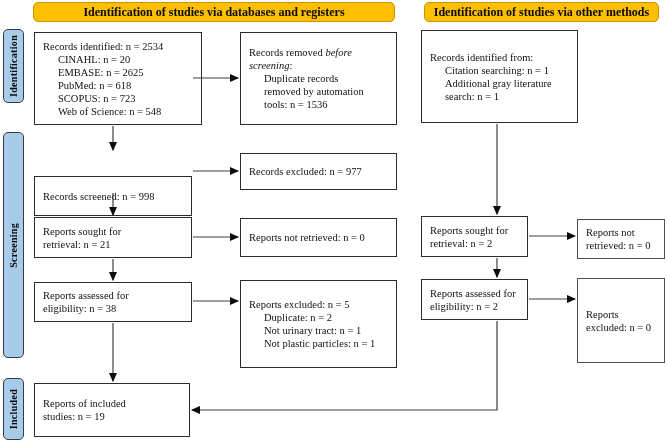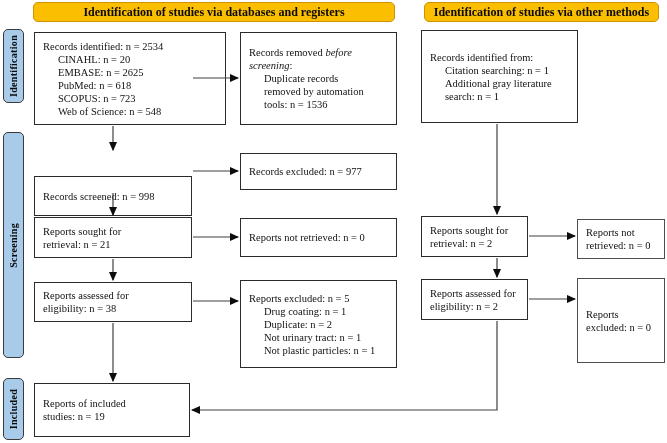--- a/index.html
+++ b/index.html
@@ -66,21 +66,21 @@
   <div class="stagebar" style="left:3px;top:29px;height:74px;">
     <span class="vtext">Identification</span>
   </div>
   <div class="stagebar" style="left:3px;top:132px;height:226px;">
     <span class="vtext">Screening</span>
   </div>
   <div class="stagebar" style="left:3px;top:378px;height:62px;">
     <span class="vtext">Included</span>
   </div>
 
-  <div class="box" style="left:34px;top:32px;width:192px;height:93px;">
+  <div class="box" style="left:34px;top:32px;width:168px;height:93px;">
       <div class="bline"><span>Records identified: n = 2534</span></div>
       <div class="bline ind"><span>CINAHL: n = 20</span></div>
       <div class="bline ind"><span>EMBASE: n = 2625</span></div>
       <div class="bline ind"><span>PubMed: n = 618</span></div>
       <div class="bline ind"><span>SCOPUS: n = 723</span></div>
       <div class="bline ind"><span>Web of Science: n = 548</span></div>
     </div>
   <div class="box" style="left:34px;top:152px;width:158px;height:40px;margin-top:24px;">
       <div class="bline"><span>Records screened: n = 998</span></div>
     </div>
@@ -105,21 +105,20 @@
       <div class="bline ind"><span>tools: n = 1536</span></div>
     </div>
   <div class="box" style="left:240px;top:153px;width:157px;height:37px;">
       <div class="bline"><span>Records excluded: n = 977</span></div>
     </div>
   <div class="box" style="left:240px;top:218px;width:157px;height:39px;">
       <div class="bline"><span>Reports not retrieved: n = 0</span></div>
     </div>
   <div class="box" style="left:240px;top:280px;width:157px;height:88px;">
       <div class="bline"><span>Reports excluded: n = 5</span></div>
-      <div class="bline ind"><span>Drug coating: n = 1</span></div>
       <div class="bline ind"><span>Duplicate: n = 2</span></div>
       <div class="bline ind"><span>Not urinary tract: n = 1</span></div>
       <div class="bline ind"><span>Not plastic particles: n = 1</span></div>
     </div>
 
   <div class="box" style="left:421px;top:30px;width:157px;height:93px;">
       <div class="bline"><span>Records identified from:</span></div>
       <div class="bline ind"><span>Citation searching: n = 1</span></div>
       <div class="bline ind"><span>Additional gray literature</span></div>
       <div class="bline ind"><span>search: n = 1</span></div>

